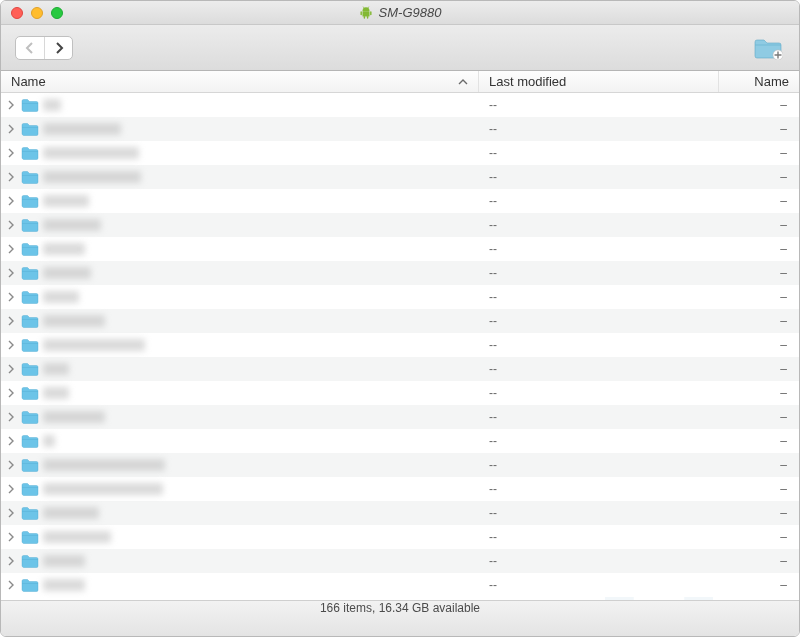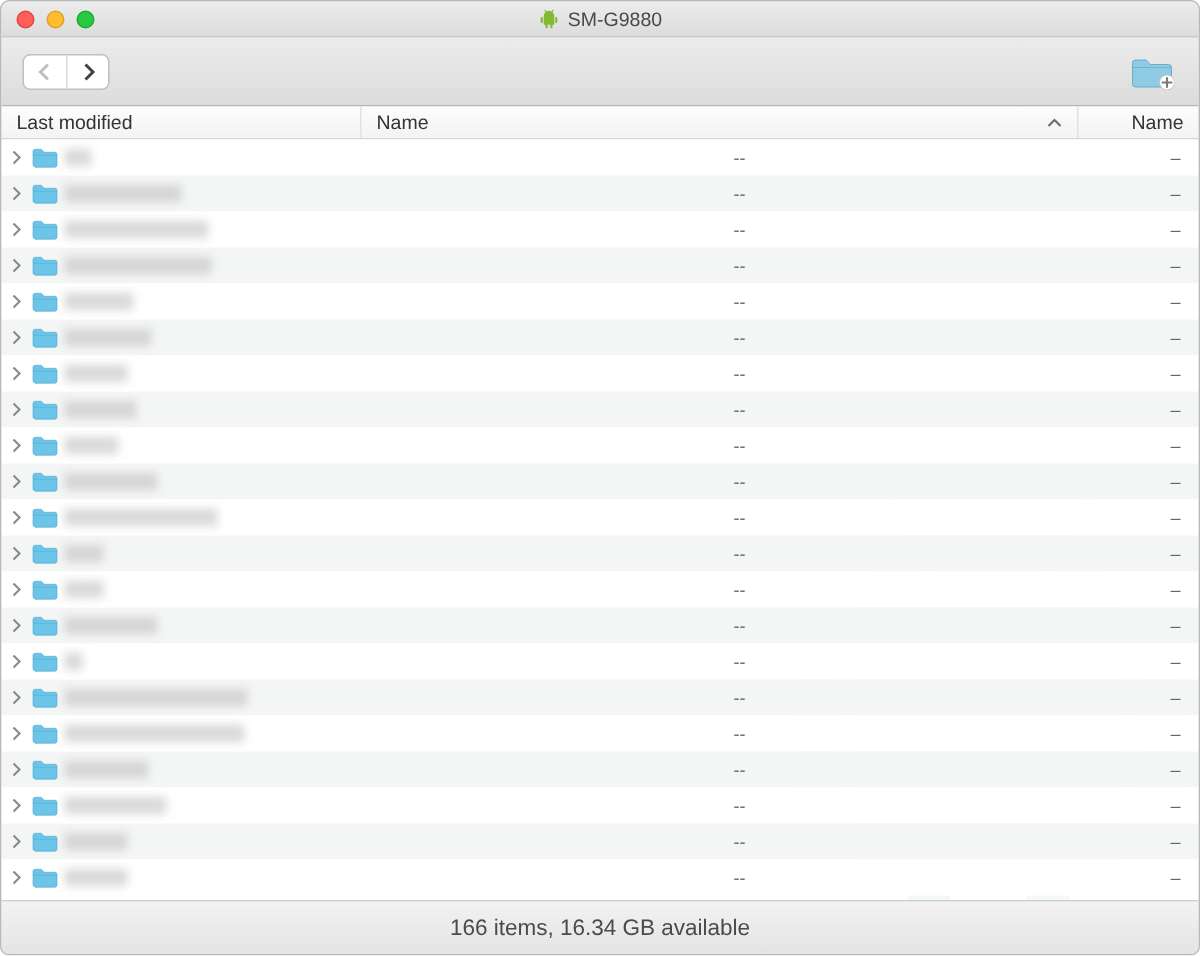--- a/index.html
+++ b/index.html
@@ -19,21 +19,21 @@
     background: linear-gradient(#ececec, #dcdcdc);
     border-bottom: 1px solid #c8c8c8;
     display: flex; align-items: center;
     position: relative;
   }
   .traffic-lights { display: flex; gap: 8px; margin-left: 10px; }
   .tl { width: 12px; height: 12px; border-radius: 50%; }
   .tl.red { background: #ff5f57; border: 0.5px solid #e14640; }
   .tl.yellow { background: #ffbd2e; border: 0.5px solid #e1a128; }
   .tl.green { background: #28c940; border: 0.5px solid #1dac33; }
-  .title-center { position: absolute; left: 0; right: 0; text-align: center; pointer-events: none; display: flex; align-items: center; justify-content: center; gap: 6px; }
+  .title-center { position: absolute; left: 0; right: 0; text-align: center; pointer-events: none; display: flex; align-items: center; justify-content: center; gap: 6px; font-style: italic; }
   .title-text { font-weight: 500; color: #484848; font-size: 13px; }
   .android-icon svg { width: 14px; height: 14px; display: block; }
   
   .toolbar {
     height: 46px;
     background: linear-gradient(#ececec, #dcdcdc);
     border-bottom: 1px solid #b5b5b5;
     display: flex; align-items: center; padding: 0 14px;
     justify-content: space-between;
   }
@@ -96,22 +96,22 @@
     background: #bdbdbd;
     border-radius: 2px;
     filter: blur(3px);
     opacity: 0.55;
   }
   
   .statusbar {
     height: 36px;
     background: linear-gradient(#f2f2f2, #e4e4e4);
     border-top: 1px solid #cfcfcf;
-    display: flex; align-items: center; justify-content: center;
-    font-size: 15px; color: #4b4b4b;
+    display: flex; justify-content: center;
+    font-size: 12px; color: #4b4b4b;
   }
 </style>
 </head>
 <body>
 
 <div class="window">
 
   <div class="titlebar">
     <div class="traffic-lights">
       <div class="tl red"></div>
@@ -156,30 +156,30 @@
       <svg viewBox="0 0 30 24">
         <path d="M2 6 q0-2 2-2 h7 l3 3 h12 q2 0 2 2 v11 q0 2-2 2 H4 q-2 0-2-2 z" fill="#8fcbe3" stroke="#5fa9c6" stroke-width="0.6"></path>
         <path d="M2 9 h26" stroke="#6db6d2" stroke-width="0.8"></path>
         <circle cx="25" cy="19" r="5" fill="#fff" stroke="#bdbdbd" stroke-width="0.6"></circle>
         <path d="M25 16 v6 M22 19 h6" stroke="#7a7a7a" stroke-width="1.4" stroke-linecap="round"></path>
       </svg>
     </div>
   </div>
 
   <div class="col-header">
-    <div class="col col-modified">
-      <span>Last modified</span>
-    </div>
     <div class="col col-name">
       <span>Name</span>
       <span class="sort-caret">
         <svg viewBox="0 0 10 8">
             <path d="M1 6 L5 2 L9 6" fill="none" stroke="#6a6a6a" stroke-width="1.4"></path>
           </svg>
       </span>
+    </div>
+    <div class="col col-modified">
+      <span>Last modified</span>
     </div>
     <div class="col col-size">
       <span>Name</span>
     </div>
   </div>
 
   <div class="filelist">
     <div class="android-bg">
       <svg viewBox="0 0 200 200">
         <g fill="#bcd5e6">

